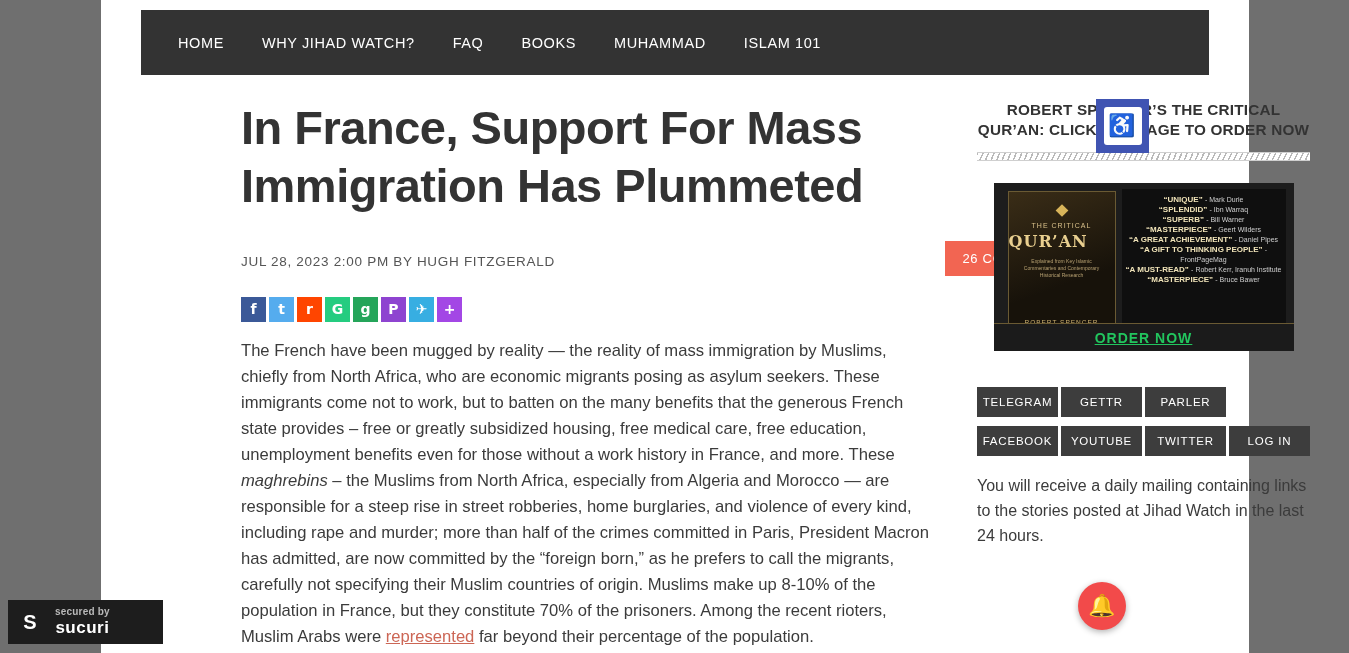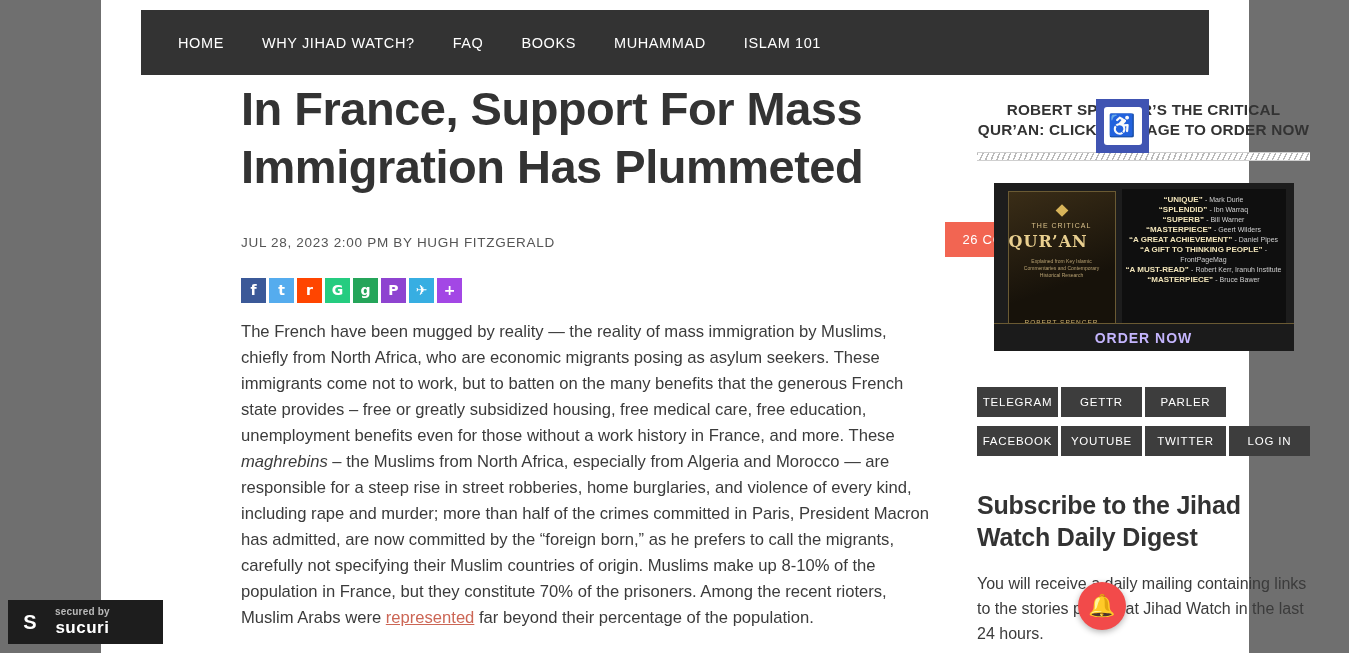--- a/index.html
+++ b/index.html
@@ -37,21 +37,21 @@
     letter-spacing: 0.6px;
     padding: 0 19px;
     white-space: nowrap;
     cursor: pointer;
     text-transform: uppercase;
     font-weight: 400;
   }
   
   .main {
     position: absolute;
-    left: 140px; top: 80px;
+    left: 140px; top: 99px;
     width: 700px;
   }
   h1.title {
     margin: 0;
     font-size: 47px;
     line-height: 1.24;
     color: #333333;
     font-weight: bold;
     letter-spacing: -0.5px;
     width: 680px;
@@ -187,26 +187,27 @@
     text-align: center;
     line-height: 10px;
     font-weight: bold;
   }
   .blurb .src { color: #cfcfcf; font-weight: normal; font-size: 7px; }
   .order-bar {
     position: absolute;
     left: 0; right: 0; bottom: 0;
     height: 28px;
     background: #1b1b1b;
-    color: #c4b5fd;
+    color: #22c55e;
     font-size: 14px;
     font-weight: bold;
     letter-spacing: 1px;
     display: flex; align-items: center; justify-content: center;
     border-top: 1px solid #6a5a33;
+    text-decoration: underline;
   }
   .social-rowset { margin-top: 36px; }
   .social-row {
     display: flex;
     gap: 3px;
   }
   .social-row + .social-row { margin-top: 9px; }
   .social-btn {
     background: #3d3d3d;
     color: #ffffff;
@@ -353,21 +354,20 @@
           <div style="flex:1 1 0"></div>
         </div>
         <div class="social-row">
           <div class="social-btn">FACEBOOK</div>
           <div class="social-btn">YOUTUBE</div>
           <div class="social-btn">TWITTER</div>
           <div class="social-btn">LOG IN</div>
         </div>
       </div>
 
-      <div class="subscribe-title">Subscribe to the Jihad Watch Daily Digest</div>
       <div class="subscribe-text">You will receive a daily mailing containing links to the stories posted at Jihad Watch in the last 24 hours.</div>
     </div>
 
   </div>
 
   <div class="accessibility">
     <div class="acc-badge">♿</div>
   </div>
 
   <div class="sucuri">

